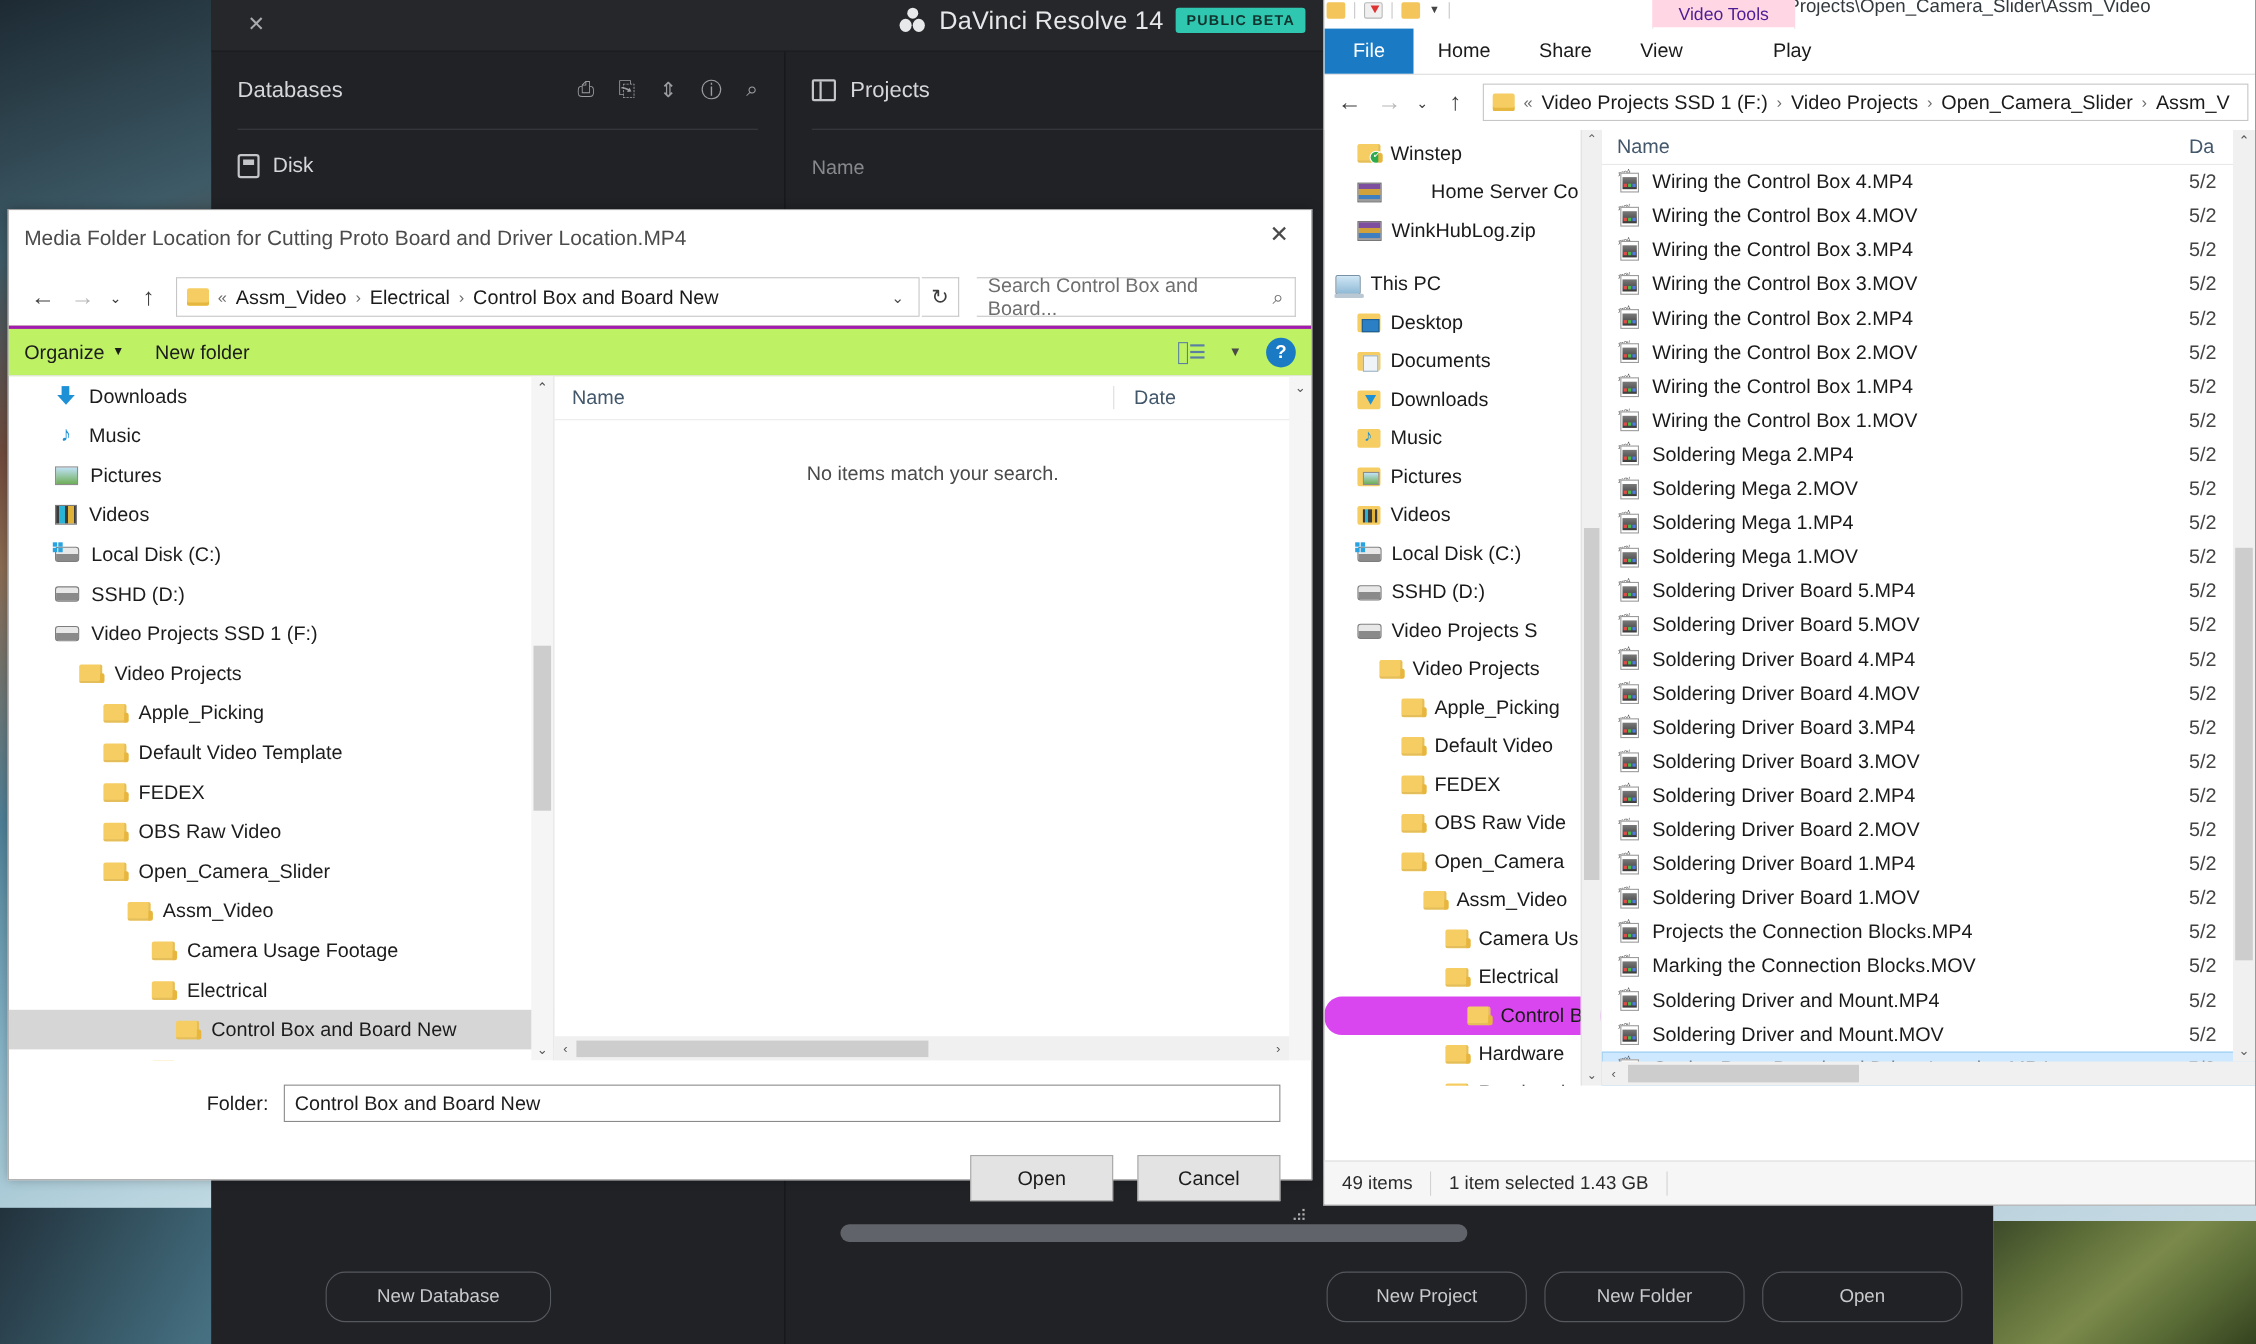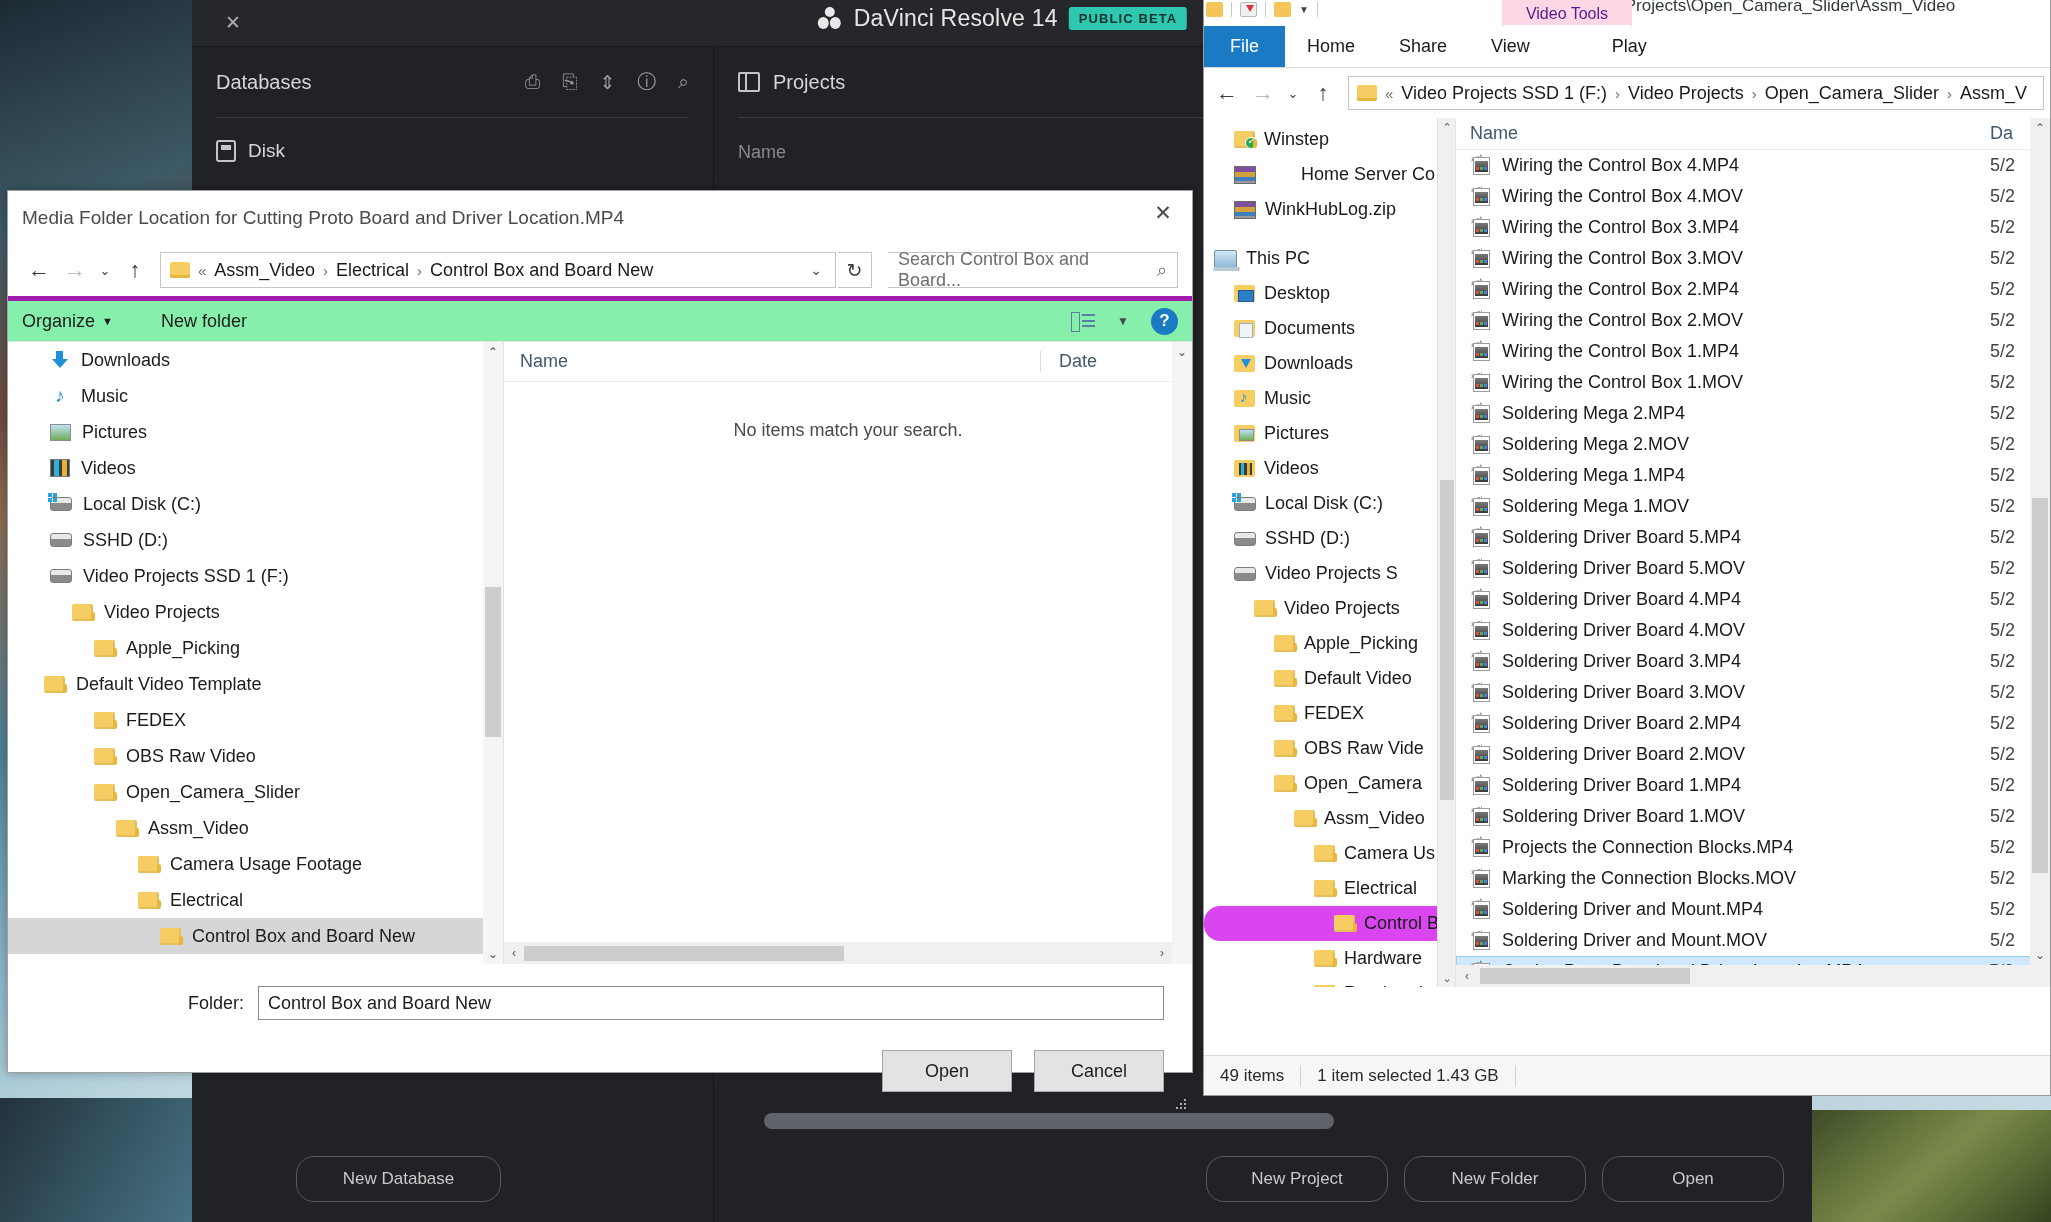--- a/index.html
+++ b/index.html
@@ -262,22 +262,22 @@
   .dlg-addr .dd { width:26px; text-align:center; color:#4a4a4a; font-size:14px; }
   .dlg-refresh {
     width:34px;height:36px;border:1px solid #c6c6c6;border-left:none;
     display:flex;align-items:center;justify-content:center;font-size:19px;color:#3d3d3d;
   }
   .dlg-search {
     width:290px;height:36px;border:1px solid #c6c6c6;border-left:none;margin-left:14px;
     display:flex;align-items:center;justify-content:space-between;padding:0 10px;color:#6e6e6e;
   }
   .dlg-toolbar {
-    height:46px; background:#86efac; border-top:5px solid #a21caf; border-bottom:1px solid #e3e3e3;
-    display:flex; align-items:center; padding:0 14px; gap:48px; position:relative;
+    height:46px; background:#bef264; border-top:3px solid #a21caf; border-bottom:1px solid #e3e3e3;
+    display:flex; align-items:center; padding:0 14px; gap:28px; position:relative;
   }
   .tb-item { font-size:18px; color:#1c1c1c; display:flex; align-items:center; gap:7px; cursor:default; }
   .tb-right { position:absolute; right:14px; display:flex; align-items:center; gap:22px; }
   .viewglyph { width:24px;height:18px; position:relative; }
   .viewglyph::before{content:"";position:absolute;left:0;top:0;width:7px;height:18px;border:1px solid #5b7fa3;}
   .viewglyph::after{content:"";position:absolute;left:11px;top:2px;width:13px;height:2px;
       background:#5b7fa3;box-shadow:0 6px 0 #5b7fa3,0 11px 0 #5b7fa3;}
   .helpbtn {
     width:27px;height:27px;border-radius:50%;background:#1a7bc4;color:#fff;
     display:flex;align-items:center;justify-content:center;font-size:17px;font-weight:bold;
@@ -294,21 +294,21 @@
     position:absolute;left:0;width:20px;height:20px;text-align:center;font-size:12px;color:#555;line-height:20px;}
   .tree-scroll .up{top:0;} .tree-scroll .dn{bottom:0;}
   .tree-thumb{ position:absolute;left:2px;top:245px;width:16px;height:150px;background:#cdcdcd;}
 
   .dlg-list { flex:1; position:relative; }
   .dlg-list-head {
     display:flex; align-items:center; height:40px; font-size:18px; color:#43576b;
     border-bottom:1px solid #ececec; padding-left:16px;
   }
   .dlg-list-head .n{ flex:1; }
-  .dlg-list-head .d{ width:152px; border-left:1px solid #dcdcdc; padding-left:18px; }
+  .dlg-list-head .d{ width:180px; border-left:1px solid #dcdcdc; padding-left:18px; }
   .dlg-empty { text-align:center; padding-top:38px; font-size:18px; color:#4a4a4a; }
   .dlg-list-scroll {
     position:absolute;right:0;top:0;width:20px;bottom:0;background:#f5f5f5;}
   .dlg-list-scroll .dn{position:absolute;left:0;top:0;width:20px;height:20px;
      text-align:center;font-size:12px;color:#555;line-height:20px;}
   .dlg-hscroll {
     position:absolute;left:0;right:20px;bottom:0;height:22px;background:#f0f0f0;display:flex;align-items:center;}
   .dlg-hscroll .lf,.dlg-hscroll .rt{width:20px;text-align:center;font-size:12px;color:#555;}
   .dlg-hthumb{height:15px;width:320px;background:#cdcdcd;}
 
@@ -1141,21 +1141,21 @@
           <span>Video Projects SSD 1 (F:)</span>
         </div>
         <div class="tree-item" style="padding-left: 64px;">
           <span class="folder"></span>
           <span>Video Projects</span>
         </div>
         <div class="tree-item" style="padding-left: 86px;">
           <span class="folder"></span>
           <span>Apple_Picking</span>
         </div>
-        <div class="tree-item" style="padding-left: 36px;">
+        <div class="tree-item" style="padding-left: 86px;">
           <span class="folder"></span>
           <span>Default Video Template</span>
         </div>
         <div class="tree-item" style="padding-left: 86px;">
           <span class="folder"></span>
           <span>FEDEX</span>
         </div>
         <div class="tree-item" style="padding-left: 86px;">
           <span class="folder"></span>
           <span>OBS Raw Video</span>

